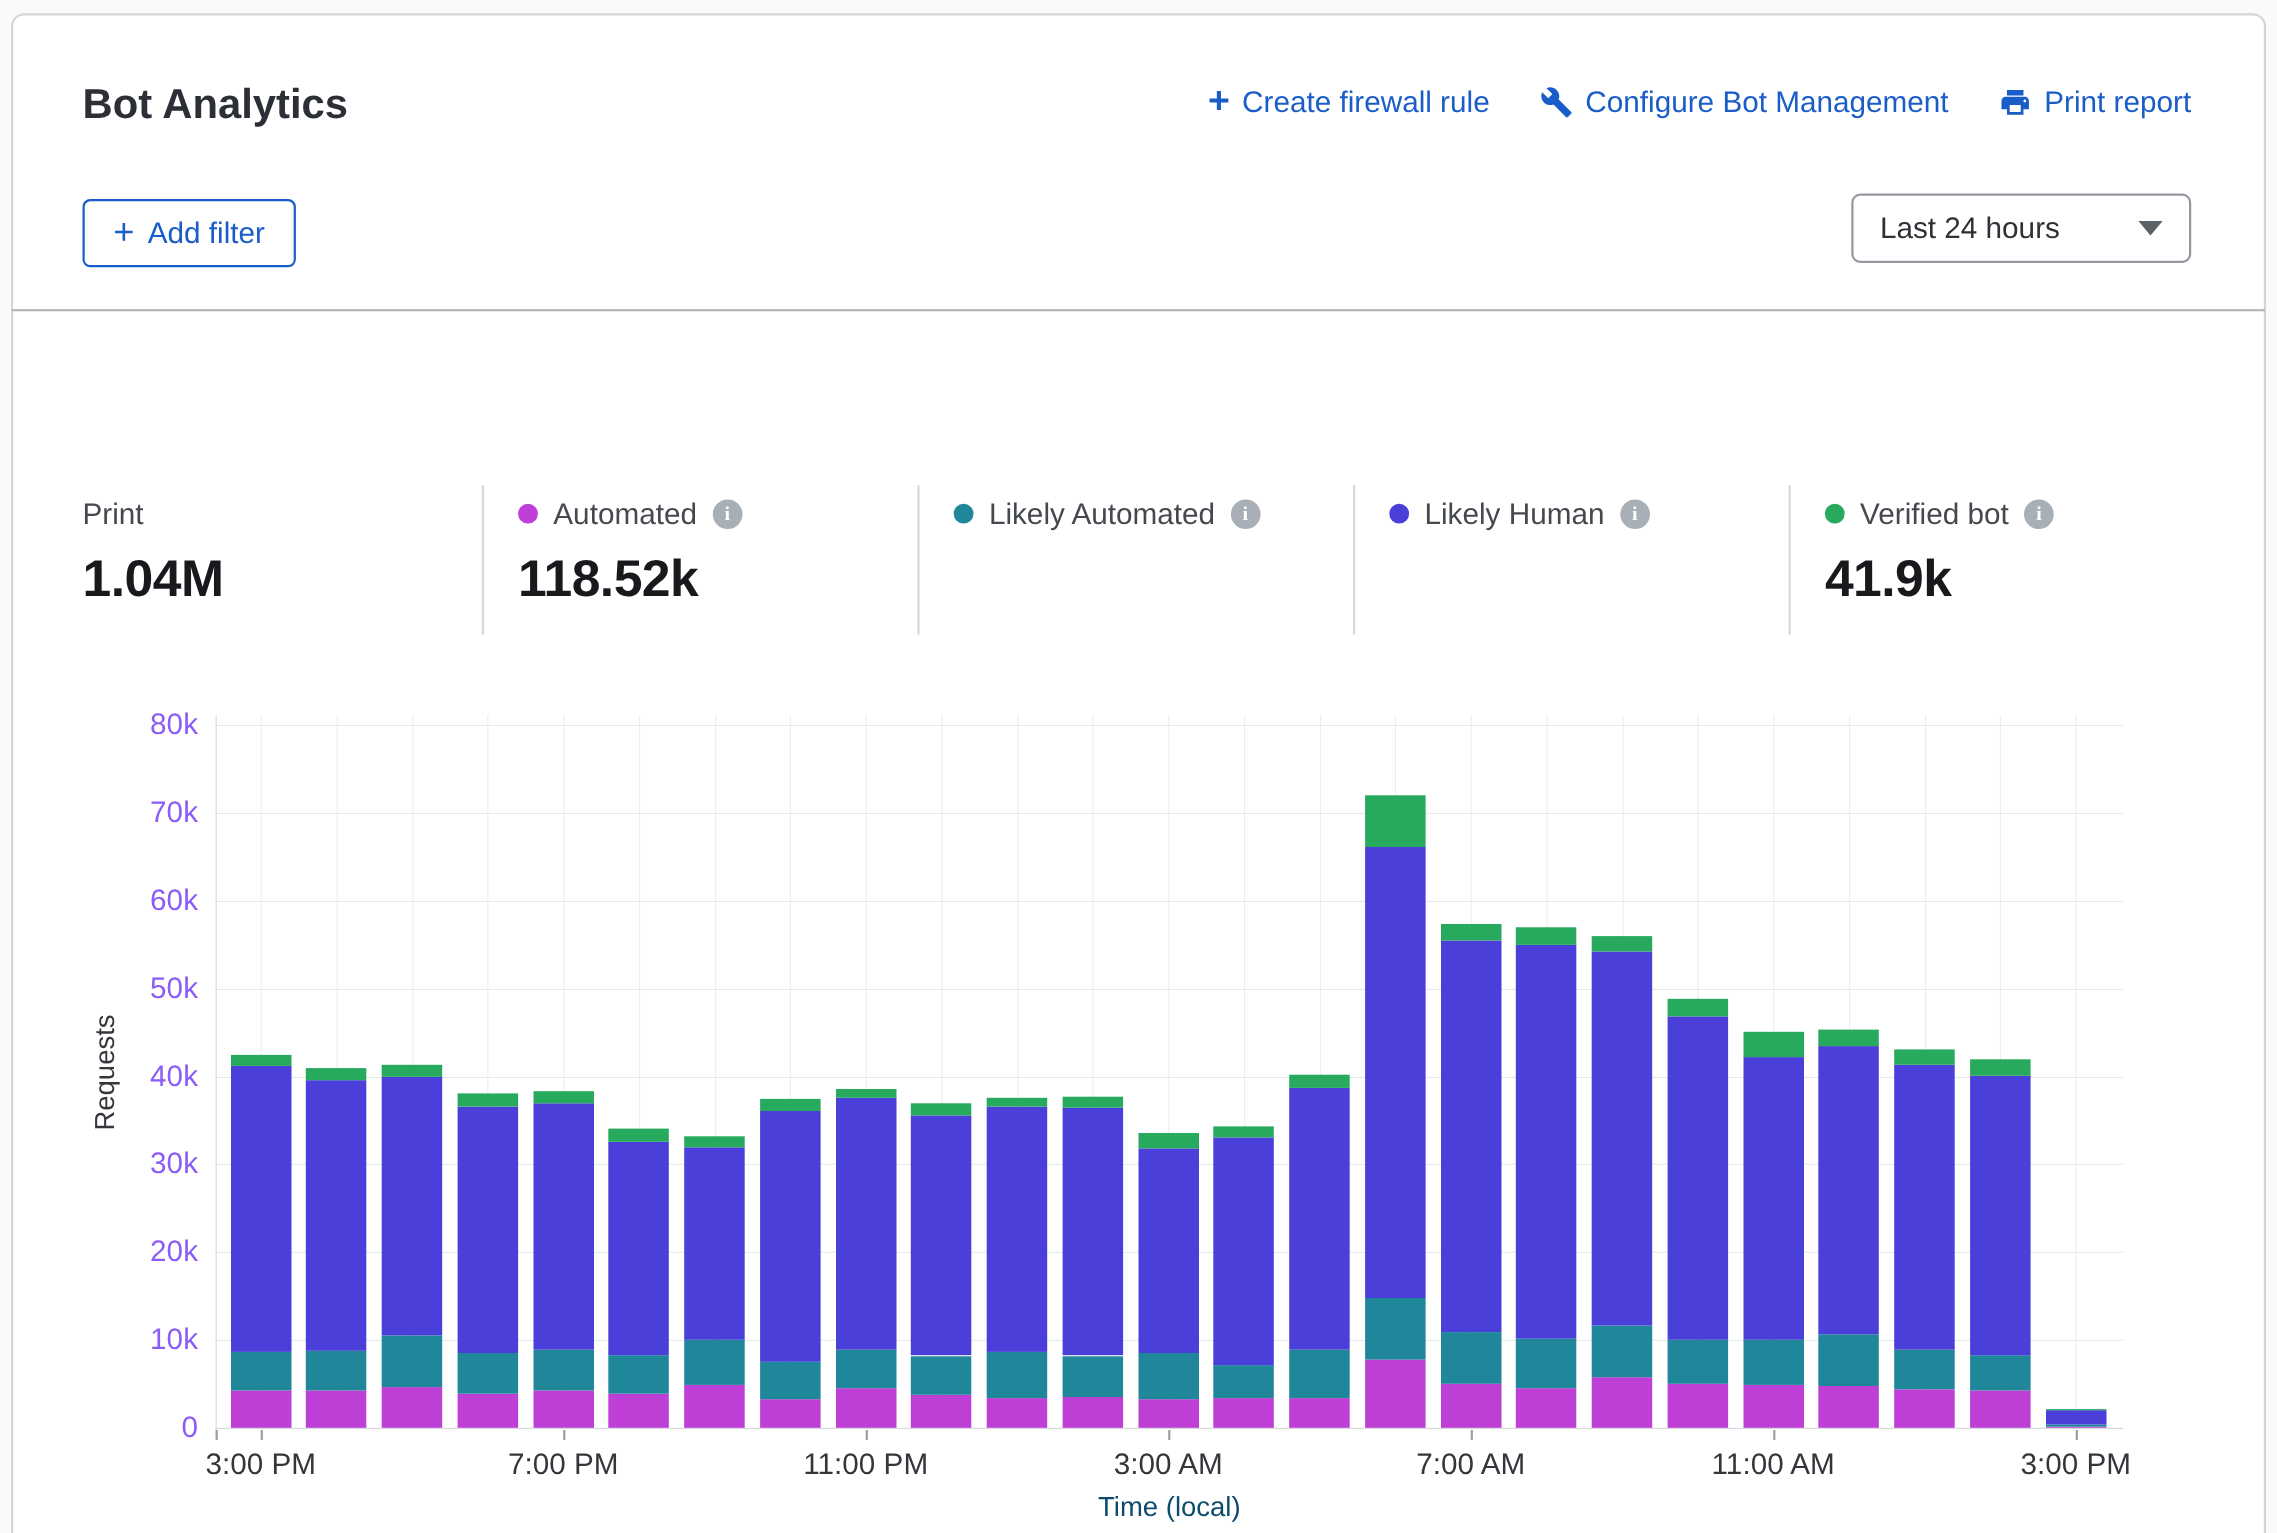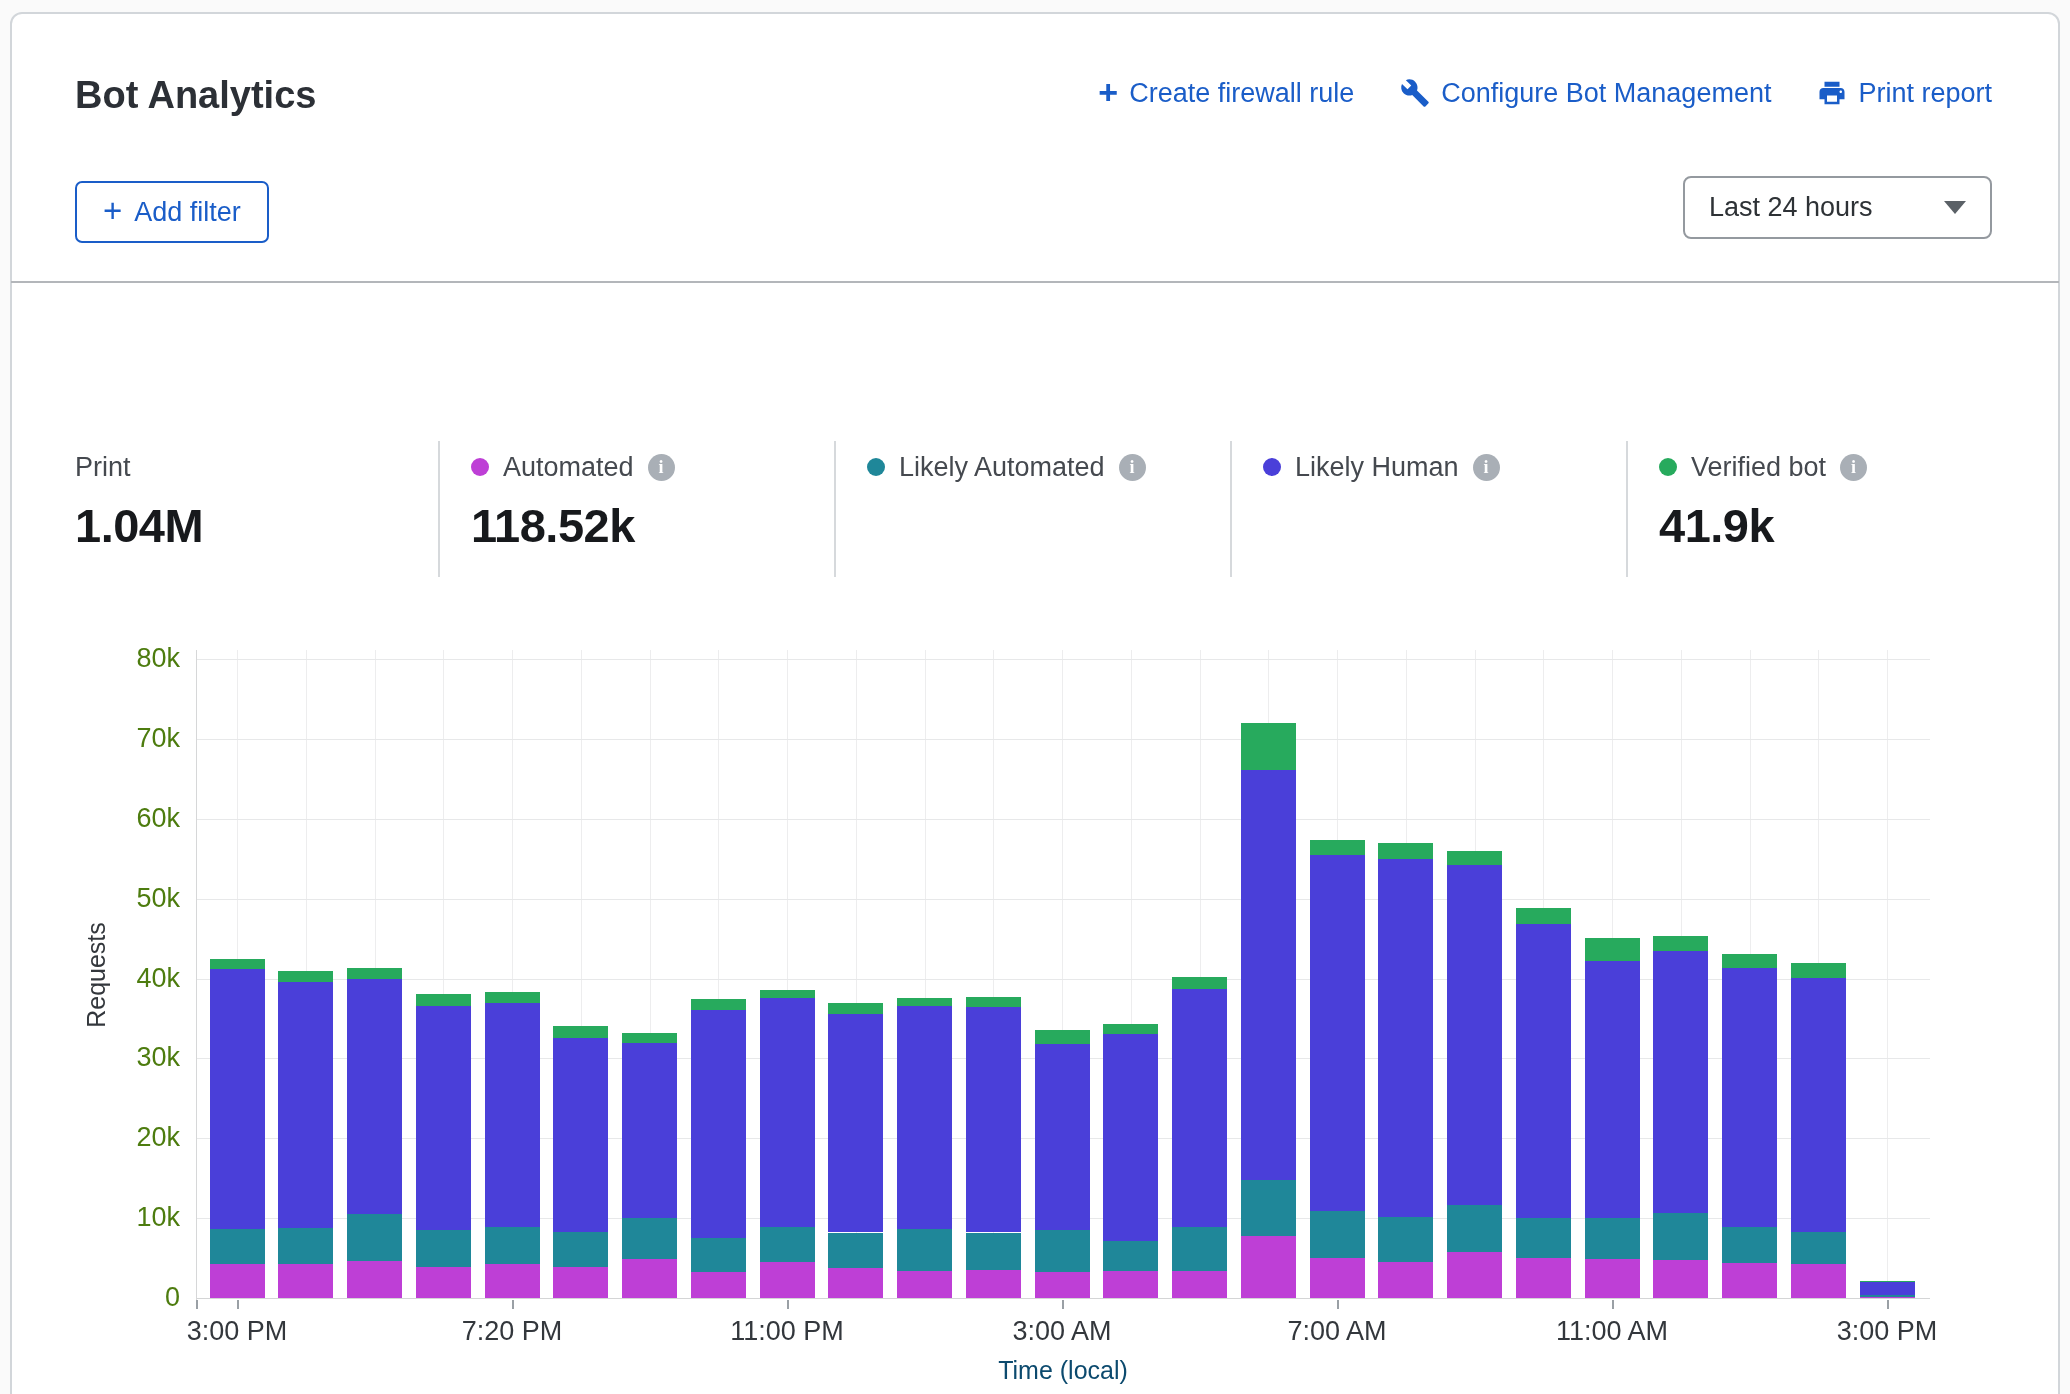--- a/index.html
+++ b/index.html
@@ -40,21 +40,21 @@
   .stat .val { margin-top:14px; font-size:47px; font-weight:700; color:#17191c; letter-spacing:-0.5px; }
   .info-icon { width:27px; height:27px; border-radius:50%; background:#a9afb6; color:#fff;
                font-size:18px; font-weight:700; display:flex; align-items:center; justify-content:center;
                font-family:"Liberation Serif", serif; cursor:pointer; }
   .stat-divider { position:absolute; top:441px; width:2px; height:136px; background:#d6d9dc; }
 
   .grid-v { position:absolute; width:1px; background:#ededee; }
   .grid-h { position:absolute; height:1px; background:#e7e8e9; }
   .axis-line-y { position:absolute; width:1px; background:#d6d7d8; }
   .tick { position:absolute; width:2px; height:9px; background:#9aa0a5; }
-  .ylab { position:absolute; width:100px; text-align:right; font-size:27px; color:#4d7c0f; }
+  .ylab { position:absolute; width:100px; text-align:right; font-size:27px; color:#8b5cf6; }
   .xlab { position:absolute; width:180px; text-align:center; font-size:27px; color:#33373c; }
   .bar-seg { position:absolute; }
   .ylabel-rot { position:absolute; left:96px; top:975px; transform:translate(-50%,-50%) rotate(-90deg);
                 font-size:25px; color:#33373c; white-space:nowrap; }
   .xlabel { position:absolute; left:1063px; top:1356px; transform:translateX(-50%);
             font-size:25px; color:#0c4a6e; }
 </style>
 </head>
 <body>
 
@@ -184,21 +184,21 @@
       <div class="ylab" style="left: 80px; top: 802.75px;">60k</div>
       <div class="grid-h" style="left: 196px; top: 738.875px; width: 1734px; background: rgb(231, 232, 233);"></div>
       <div class="ylab" style="left: 80px; top: 722.875px;">70k</div>
       <div class="grid-h" style="left: 196px; top: 659px; width: 1734px; background: rgb(231, 232, 233);"></div>
       <div class="ylab" style="left: 80px; top: 643px;">80k</div>
       <div class="axis-line-y" style="left: 196px; top: 650px; height: 656px;"></div>
       <div class="tick" style="left: 196px; top: 1300px;"></div>
       <div class="tick" style="left: 237px; top: 1300px;"></div>
       <div class="xlab" style="left: 147px; top: 1316px;">3:00 PM</div>
       <div class="tick" style="left: 512px; top: 1300px;"></div>
-      <div class="xlab" style="left: 422px; top: 1316px;">7:20 PM</div>
+      <div class="xlab" style="left: 422px; top: 1316px;">7:00 PM</div>
       <div class="tick" style="left: 787px; top: 1300px;"></div>
       <div class="xlab" style="left: 697px; top: 1316px;">11:00 PM</div>
       <div class="tick" style="left: 1062px; top: 1300px;"></div>
       <div class="xlab" style="left: 972px; top: 1316px;">3:00 AM</div>
       <div class="tick" style="left: 1337px; top: 1300px;"></div>
       <div class="xlab" style="left: 1247px; top: 1316px;">7:00 AM</div>
       <div class="tick" style="left: 1612px; top: 1300px;"></div>
       <div class="xlab" style="left: 1522px; top: 1316px;">11:00 AM</div>
       <div class="tick" style="left: 1887px; top: 1300px;"></div>
       <div class="xlab" style="left: 1797px; top: 1316px;">3:00 PM</div>

